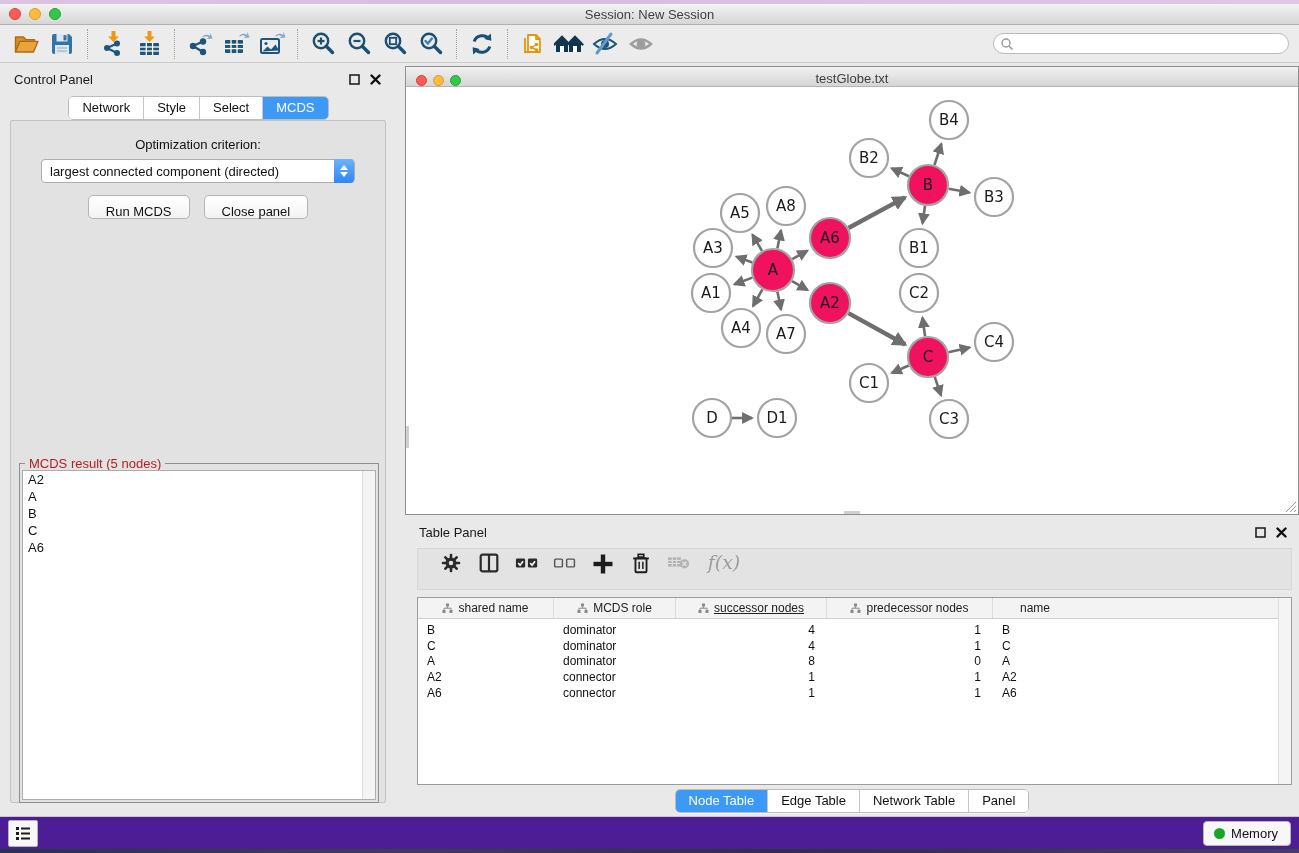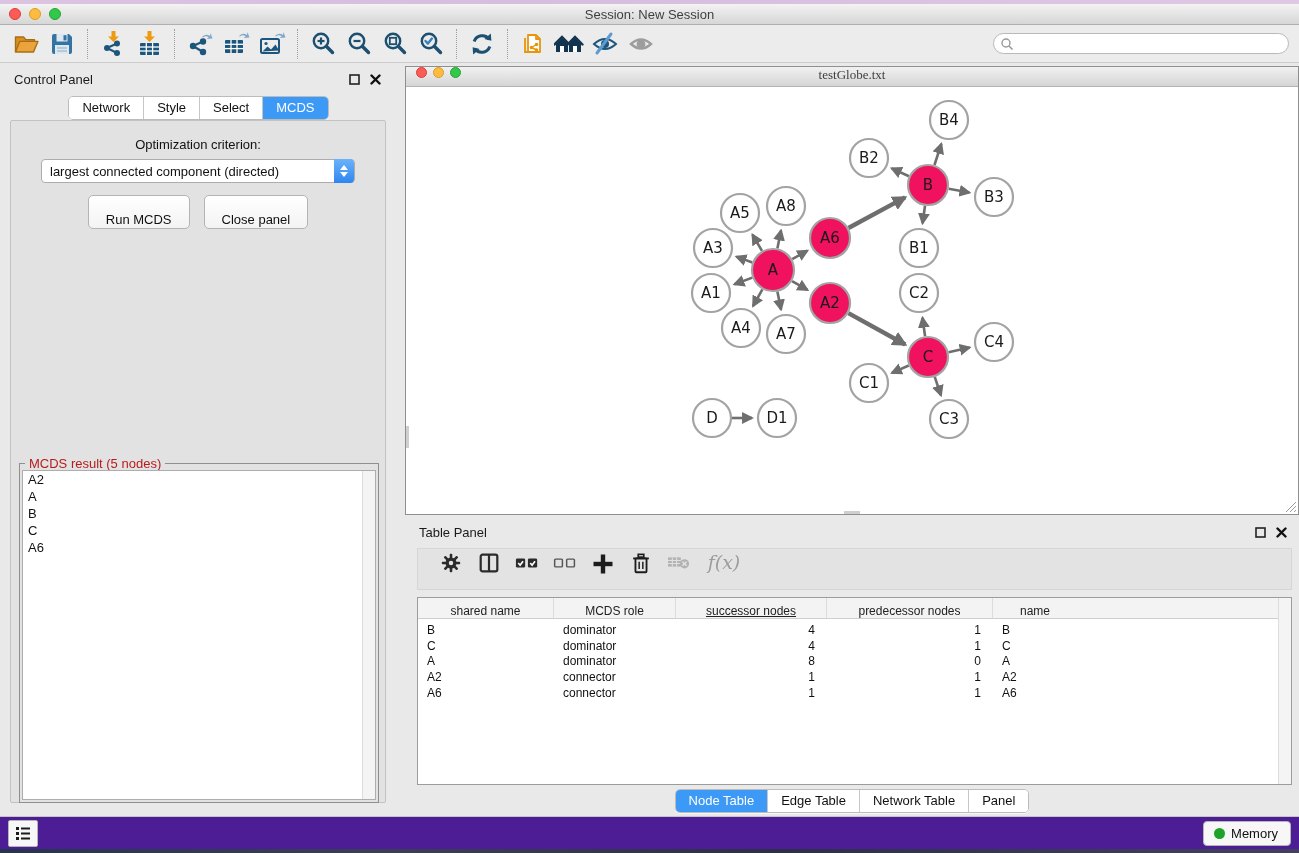--- a/index.html
+++ b/index.html
@@ -56,57 +56,57 @@
               border-radius:4px; position:relative; display:flex; align-items:center; }
   .dropdown .dval { font-size:13px; padding-left:8px; color:#111; white-space:nowrap; }
   .dropdown .stepper { position:absolute; right:0; top:-1px; width:20px; height:24px; border-radius:0 4px 4px 0;
               background:linear-gradient(#6cb2f9,#2f86f2); display:flex; flex-direction:column;
               align-items:center; justify-content:center; gap:2px; }
   .stepper .tri-up { width:0; height:0; border-left:4px solid transparent; border-right:4px solid transparent;
                      border-bottom:5px solid #fff; }
   .stepper .tri-down { width:0; height:0; border-left:4px solid transparent; border-right:4px solid transparent;
                        border-top:5px solid #fff; }
   .btn-row { margin-top:12px; display:flex; justify-content:center; gap:14px; }
-  .mac-btn { height:24px; padding:16px 17px; background:linear-gradient(#ffffff,#f3f3f3);
+  .mac-btn { height:24px; padding:8px 17px; background:linear-gradient(#ffffff,#f3f3f3);
              border:1px solid #b4b4b4; border-radius:5px; font-size:13px; color:#111;
              font-family:"Liberation Sans",sans-serif;text-align:center; }
   .result-group { position:absolute; left:8px; top:342px; width:360px; height:340px;
                   border:1px solid #8f8f8f; }
   .result-legend { position:absolute; top:-8px; left:5px; background:#e2e2e2; padding:0 4px;
                    font-size:13px; color:#b91c1c; }
   .result-list { position:absolute; inset:6px 2px 2px 2px; background:#fff; border:1px solid #adadad;
                  overflow:hidden; }
   .result-scroll { position:absolute; top:0; right:0; bottom:0; width:13px; background:#f4f4f4;
                    border-left:1px solid #dcdcdc; }
   .result-item { font-size:13px; color:#111; padding:1px 0 1px 5px; line-height:15px; }
 
   
   .network-window { position:absolute; left:405px; top:66px; width:894px; height:449px;
                     border:1px solid #8f8f8f; background:#fff; }
   .nw-titlebar { position:relative; height:20px; background:linear-gradient(#f1f1f1,#d5d5d5);
-                 border-bottom:1px solid #b3b3b3; display:flex; align-items:flex-start;font-family:Liberation Serif, serif; }
+                 border-bottom:1px solid #b3b3b3; display:flex; align-items:flex-end; }
   .nw-titlebar .lights { margin-left:10px; gap:6px; }
   .nw-titlebar .light { width:11px; height:11px; }
   .nw-titlebar .wtitle { position:absolute; left:0; right:0; text-align:center; font-size:13px; color:#3f3f3f; }
   .nw-canvas { position:relative; width:892px; height:427px; background:#fff; overflow:hidden; }
   .resize-grip { position:absolute; right:1px; bottom:1px; }
   .mini-scroll-left { position:absolute; left:0; top:339px; width:3px; height:22px; background:#cfcfcf; }
   .mini-scroll-bottom { position:absolute; left:438px; bottom:0; width:16px; height:3px; background:#cfcfcf; }
 
   
   .table-panel { position:absolute; left:405px; top:519px; width:894px; height:297px; }
   .tp-toolbar { position:absolute; left:12px; top:29px; width:875px; height:42px; background:#e3e3e3;
                 border:1px solid #d6d6d6; display:flex; align-items:center; padding-left:14px; gap:0; }
   .tpbtn { width:38px; height:36px; display:flex; align-items:flex-start; justify-content:center; }
   .fx { font-family:"DejaVu Serif", serif; font-style:italic; font-size:19px; color:#9c9c9c; }
   .tp-table { position:absolute; left:12px; top:78px; width:875px; height:188px; background:#fff;
               border:1px solid #9c9c9c; overflow:hidden; }
   .t-head { display:flex; height:21px; background:#f3f3f3; border-bottom:1px solid #cfcfcf; }
-  .t-hcell { display:flex; align-items:center; justify-content:flex-end; gap:5px; font-size:12px;
-             color:#222; border-right:1px solid #dcdcdc; height:100%;flex-direction:column; }
+  .t-hcell { display:flex; align-items:center; justify-content:center; gap:5px; font-size:12px;
+             color:#222; border-right:1px solid #dcdcdc; height:100%; }
   .t-hcell:last-child { border-right:none; }
   .t-body { padding-top:3px; }
   .t-row { display:flex; height:15.8px; align-items:center; }
   .t-cell { font-size:12px; color:#111; height:100%; display:flex; align-items:center; }
   .t-cell.al { justify-content:flex-start; padding-left:9px; }
   .t-cell.ar { justify-content:flex-end; padding-right:12px; }
   .tp-scroll { position:absolute; top:0; right:0; bottom:0; width:13px; background:#f4f4f4;
                border-left:1px solid #dcdcdc; }
   .tp-tabs { position:absolute; left:0; top:270px; width:100%; display:flex; justify-content:center; }
 

